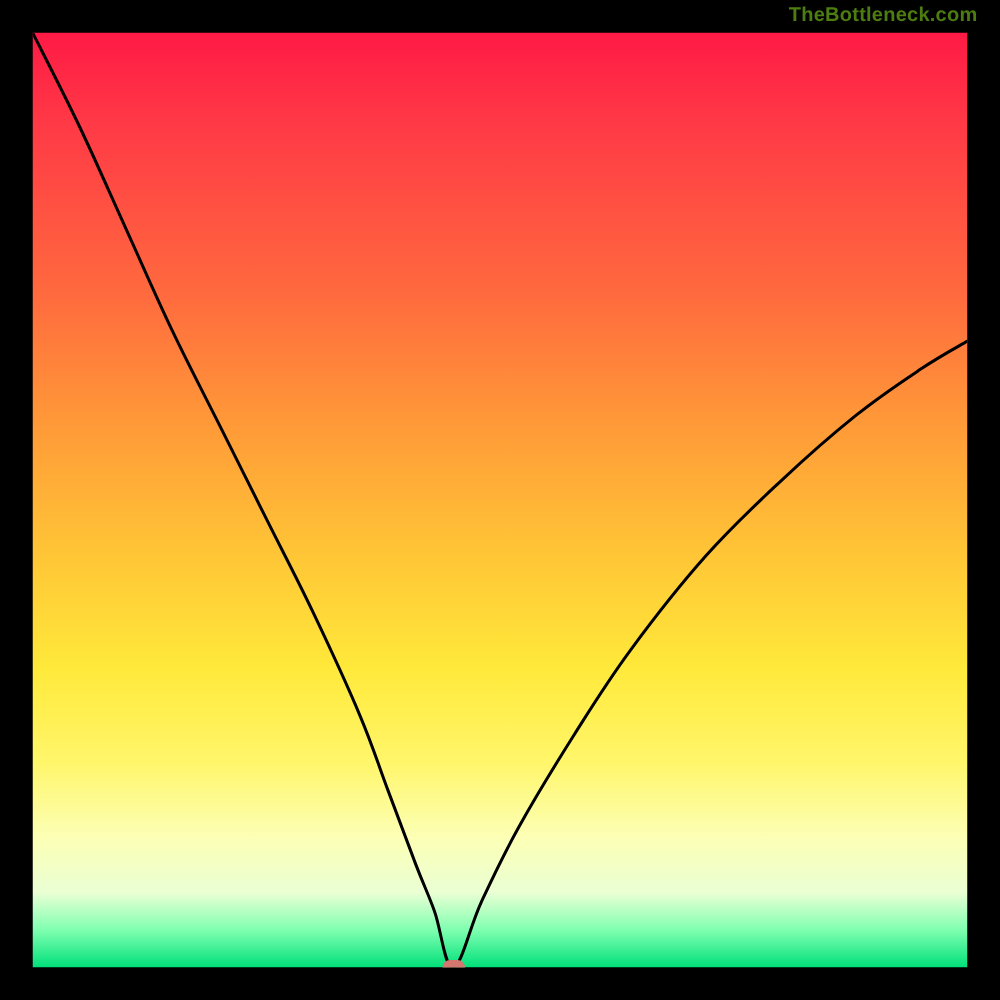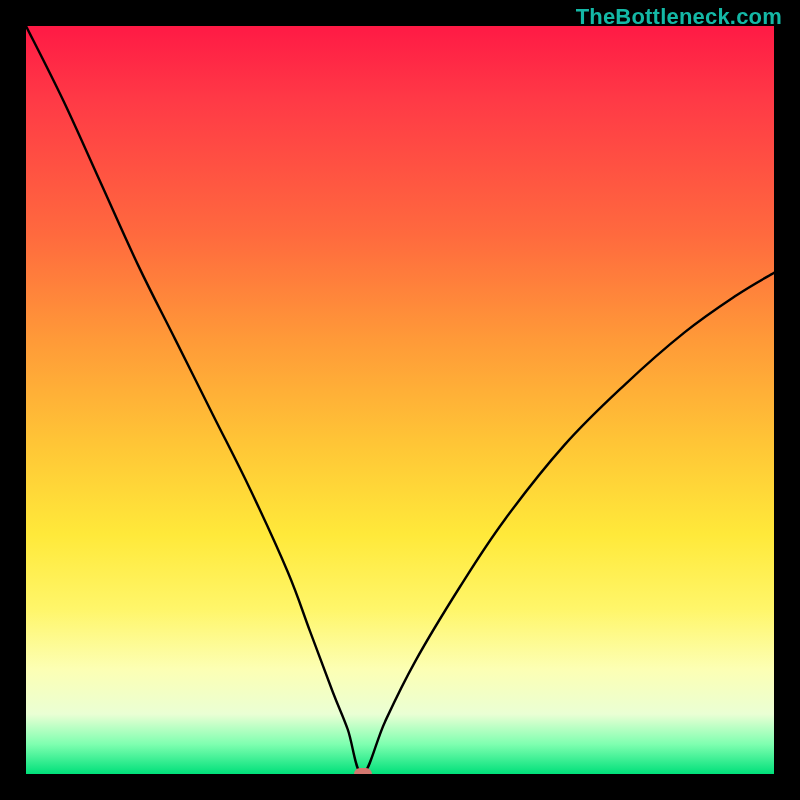--- a/index.html
+++ b/index.html
@@ -8,23 +8,23 @@
     position: relative;
     width: 800px;
     height: 800px;
     background: #000;
   }
   .watermark {
     position: absolute;
     top: 4px;
     right: 18px;
     font-family: Arial, Helvetica, sans-serif;
-    font-size: 22px;
+    font-size: 16px;
     font-weight: 600;
-    color: #14b8a6;
+    color: #4d7c0f;
     letter-spacing: 0.2px;
     z-index: 10;
   }
   .plot {
     position: absolute;
     left: 26px;
     top: 26px;
     width: 748px;   
     height: 748px;  
     overflow: hidden;

